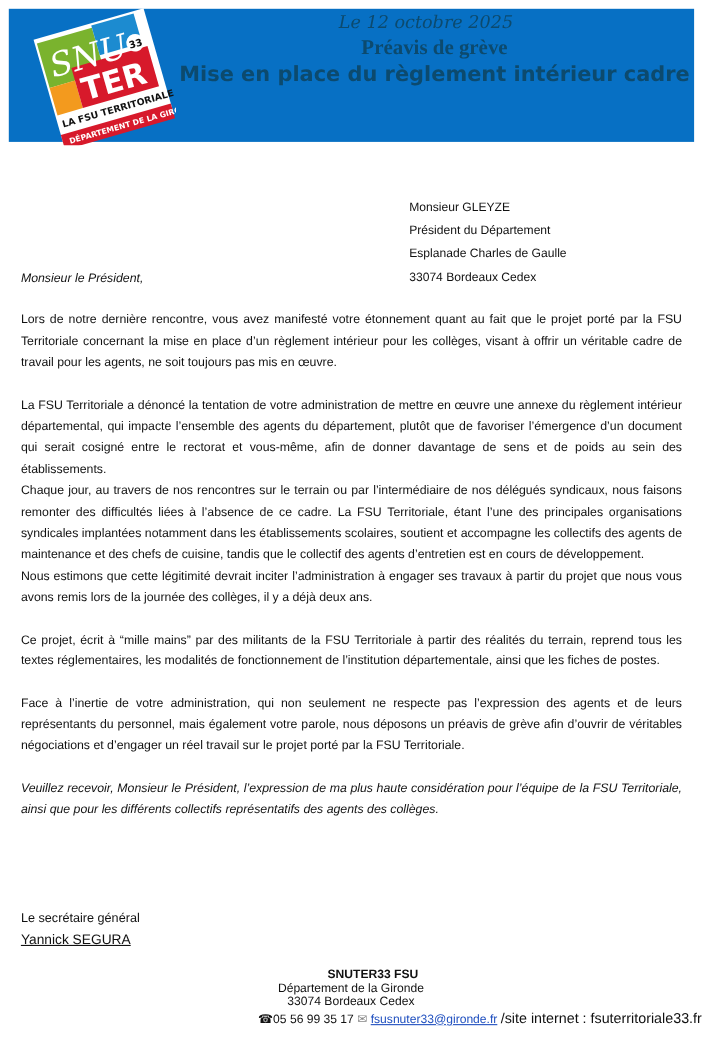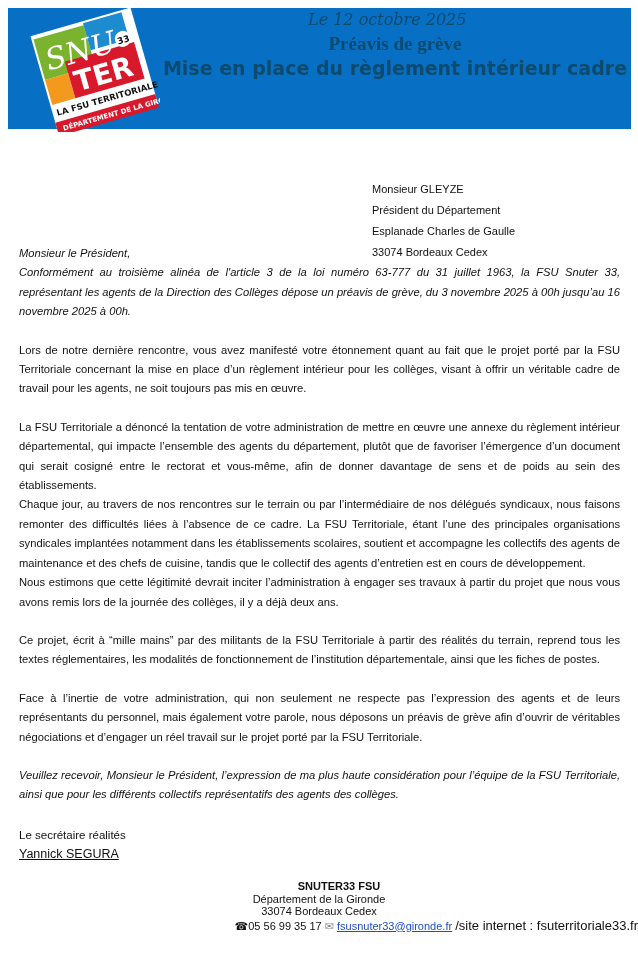--- a/index.html
+++ b/index.html
@@ -53,37 +53,36 @@
 
 <div class="addr">
   <div>Monsieur GLEYZE</div>
   <div>Président du Département</div>
   <div>Esplanade Charles de Gaulle</div>
   <div>33074 Bordeaux Cedex</div>
 </div>
 
 <div class="body">
   <p class="it">Monsieur le Président,</p>
-  <p class="it">Conformément au troisième alinéa de l'article 3 de la loi numéro 63-777 du 31 juillet 1963, la FSU Snuter 33, représentant les agents de la Direction des Collèges dépose un préavis de grève, du 3 novembre 2025 à 00h jusqu’au 16 novembre 2025 à 00h.</p>
   <div class="gap"></div>
   <p>Lors de notre dernière rencontre, vous avez manifesté votre étonnement quant au fait que le projet porté par la FSU Territoriale concernant la mise en place d’un règlement intérieur pour les collèges, visant à offrir un véritable cadre de travail pour les agents, ne soit toujours pas mis en œuvre.</p>
   <div class="gap"></div>
   <p>La FSU Territoriale a dénoncé la tentation de votre administration de mettre en œuvre une annexe du règlement intérieur départemental, qui impacte l’ensemble des agents du département, plutôt que de favoriser l’émergence d’un document qui serait cosigné entre le rectorat et vous-même, afin de donner davantage de sens et de poids au sein des établissements.</p>
   <p>Chaque jour, au travers de nos rencontres sur le terrain ou par l’intermédiaire de nos délégués syndicaux, nous faisons remonter des difficultés liées à l’absence de ce cadre. La FSU Territoriale, étant l’une des principales organisations syndicales implantées notamment dans les établissements scolaires, soutient et accompagne les collectifs des agents de maintenance et des chefs de cuisine, tandis que le collectif des agents d’entretien est en cours de développement.</p>
   <p>Nous estimons que cette légitimité devrait inciter l’administration à engager ses travaux à partir du projet que nous vous avons remis lors de la journée des collèges, il y a déjà deux ans.</p>
   <div class="gap"></div>
   <p>Ce projet, écrit à “mille mains” par des militants de la FSU Territoriale à partir des réalités du terrain, reprend tous les textes réglementaires, les modalités de fonctionnement de l’institution départementale, ainsi que les fiches de postes.</p>
   <div class="gap"></div>
   <p>Face à l’inertie de votre administration, qui non seulement ne respecte pas l’expression des agents et de leurs représentants du personnel, mais également votre parole, nous déposons un préavis de grève afin d’ouvrir de véritables négociations et d’engager un réel travail sur le projet porté par la FSU Territoriale.</p>
   <div class="gap"></div>
   <p class="it">Veuillez recevoir, Monsieur le Président, l’expression de ma plus haute considération pour l’équipe de la FSU Territoriale, ainsi que pour les différents collectifs représentatifs des agents des collèges.</p>
 </div>
 
 <div class="sig">
-  <div>Le secrétaire réalités</div>
+  <div>Le secrétaire général</div>
   <div class="name">Yannick SEGURA</div>
 </div>
 
 <div class="footer">
   <div class="org">SNUTER33 FSU</div>
   <div>Département de la Gironde</div>
   <div>33074 Bordeaux Cedex</div>
   <div class="contact">
     <span>☎</span><span>05 56 99 35 17</span>
     <span style="color:#888">✉</span>

